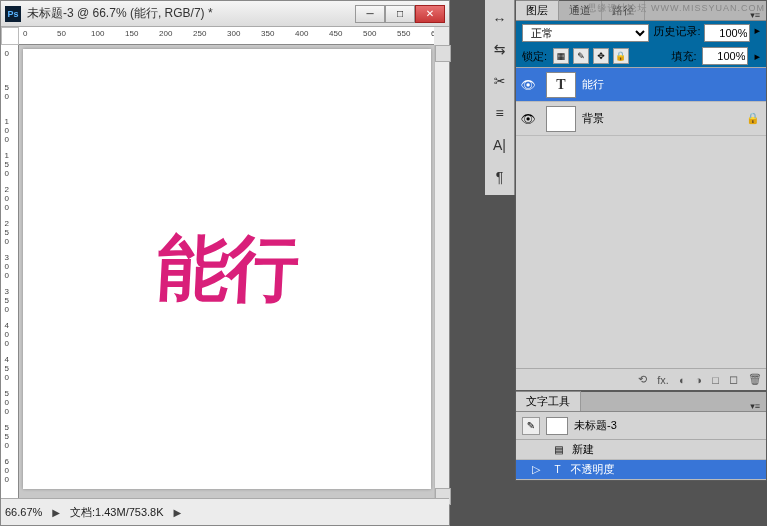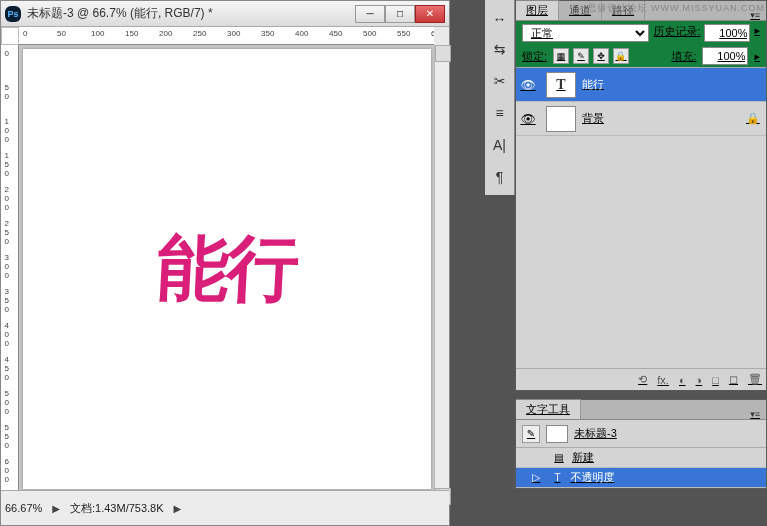--- a/index.html
+++ b/index.html
@@ -1,50 +1,50 @@
 <!DOCTYPE html>
 <html><head>
 <meta charset="utf-8">
 <style>
 * { margin: 0; padding: 0; box-sizing: border-box; font-family: "Microsoft YaHei", sans-serif; }
 body { background: #535353; width: 767px; height: 526px; overflow: hidden; position: relative; font-size: 11px; }
 
 .doc-window { position: absolute; left: 0; top: 0; width: 450px; height: 526px; background: #e9e9e9; border: 1px solid #888; display: flex; flex-direction: column; }
 .titlebar { height: 26px; background: linear-gradient(#f5f5f5, #dcdcdc); border-bottom: 1px solid #aaa; display: flex; align-items: center; padding: 0 4px; }
-.ps-icon { width: 16px; height: 16px; background: #0a1e33; color: #5ab4ff; font-size: 9px; font-weight: bold; display: flex; align-items: center; justify-content: center; margin-right: 6px; border-radius: 6px; }
+.ps-icon { width: 16px; height: 16px; background: #0a1e33; color: #5ab4ff; font-size: 9px; font-weight: bold; display: flex; align-items: center; justify-content: center; margin-right: 6px; }
 .title-text { flex: 1; color: #333; font-size: 12px; }
 .win-btns { display: flex; gap: 0; }
 .win-btn { width: 30px; height: 18px; border: 1px solid #999; background: linear-gradient(#f8f8f8, #ddd); font-size: 10px; display: flex; align-items: center; justify-content: center; cursor: pointer; }
 .win-btn.close { background: linear-gradient(#e87070, #c83838); color: #fff; border-color: #a02020; }
 
 .ruler-corner { position: absolute; left: 0; top: 26px; width: 18px; height: 18px; background: #fff; border: 1px solid #bbb; }
 .ruler-h { position: absolute; left: 18px; top: 26px; right: 15px; height: 18px; background: #fff; border-bottom: 1px solid #888; font-size: 8px; color: #444; overflow: hidden; }
 .ruler-h span { position: absolute; top: 2px; }
 .ruler-v { position: absolute; left: 0; top: 44px; width: 18px; bottom: 20px; background: #fff; border-right: 1px solid #888; font-size: 8px; color: #444; overflow: hidden; }
 .ruler-v span { position: absolute; left: 2px; writing-mode: vertical-lr; text-orientation: upright; line-height: 0.9; }
 
 .canvas-area { position: absolute; left: 18px; top: 44px; right: 15px; bottom: 20px; background: #c8c8c8; overflow: hidden; }
 .canvas { position: absolute; left: 4px; top: 4px; width: 408px; height: 440px; background: #fff; box-shadow: 0 0 3px rgba(0,0,0,0.3); display: flex; align-items: center; justify-content: center; }
 .canvas-text { font-size: 72px; font-weight: 900; color: #d91f7a; font-family: "黑体", sans-serif; transform: skewX(-3deg); letter-spacing: -2px; }
 
 .scroll-v { position: absolute; right: 0; top: 44px; width: 15px; bottom: 20px; background: #ececec; border-left: 1px solid #bbb; }
 .scroll-v::before, .scroll-v::after { content: ""; position: absolute; left: 0; width: 100%; height: 15px; background: #ddd; border: 1px solid #aaa; }
 .scroll-v::before { top: 0; } .scroll-v::after { bottom: 0; }
 
-.statusbar { position: absolute; left: 0; bottom: 0; right: 0; height: 35px; background: #ececec; border-top: 1px solid #aaa; display: flex; align-items: center; font-size: 11px; color: #222; padding: 0 4px; }
+.statusbar { position: absolute; left: 0; bottom: 0; right: 0; height: 27px; background: #ececec; border-top: 1px solid #aaa; display: flex; align-items: center; font-size: 11px; color: #222; padding: 0 4px; }
 .statusbar > span { margin-right: 10px; }
 .status-arrow { cursor: pointer; font-size: 10px; color: #444; }
 
 
 .sidecol { position: absolute; left: 485px; top: 0; width: 30px; height: 195px; background: #d4d4d4; border-right: 1px solid #888; display: flex; flex-direction: column; align-items: center; padding-top: 6px; gap: 10px; }
 .side-icon { width: 22px; height: 22px; display: flex; align-items: center; justify-content: center; color: #333; cursor: pointer; font-size: 14px; }
 
 
 .right-panels { position: absolute; left: 515px; top: 0; right: 0; bottom: 0; background: #535353; display: flex; flex-direction: column; }
-.panel { background: #15803d; border: 1px solid #5a5a5a; margin-bottom: 8px; text-decoration: underline; }
+.panel { background: #0369a1; border: 1px solid #5a5a5a; margin-bottom: 0; }
 .tab-row { height: 20px; background: #b5b5b5; display: flex; align-items: flex-end; border-bottom: 1px solid #888; }
 .tab { padding: 2px 10px; font-size: 11px; color: #444; background: #b5b5b5; cursor: pointer; border-right: 1px solid #999; }
 .tab.active { background: #d4d4d4; color: #000; border-top: 1px solid #888; }
 .tab-menu { margin-left: auto; padding: 0 6px; cursor: pointer; font-size: 9px; color: #333; }
 
 .layer-opts { display: flex; align-items: flex-start; padding: 3px 6px; gap: 4px; font-size: 11px; }
 .blend-select { flex: 1; height: 18px; border: 1px solid #888; background: #fff; font-size: 11px; padding: 0 4px; }
 .opacity-input { width: 46px; height: 18px; border: 1px solid #888; font-size: 11px; text-align: right; padding: 0 2px; }
 
 .lock-row { display: flex; align-items: center; padding: 2px 6px; gap: 6px; font-size: 11px; border-bottom: 1px solid #aaa; }

